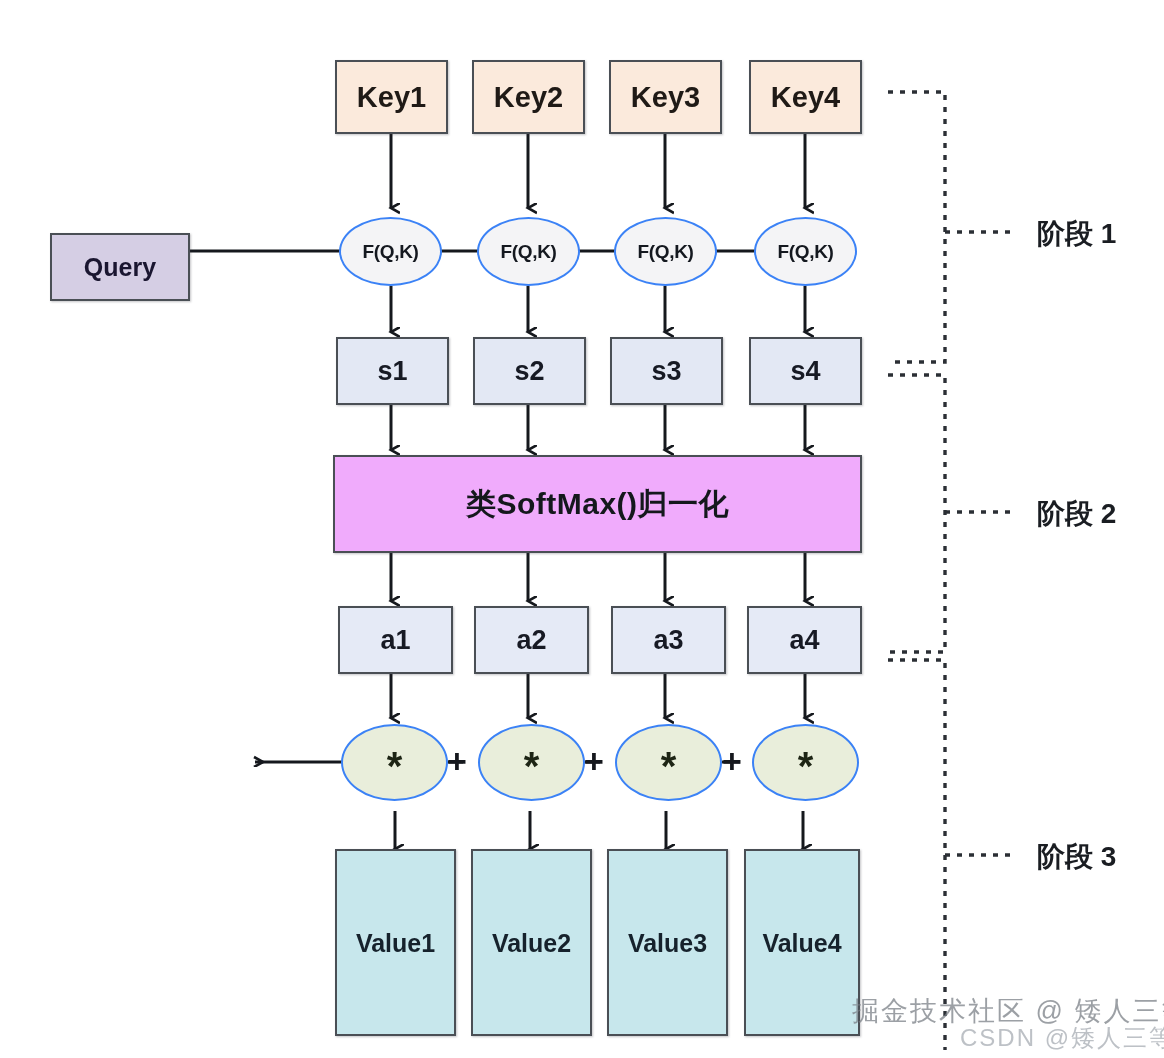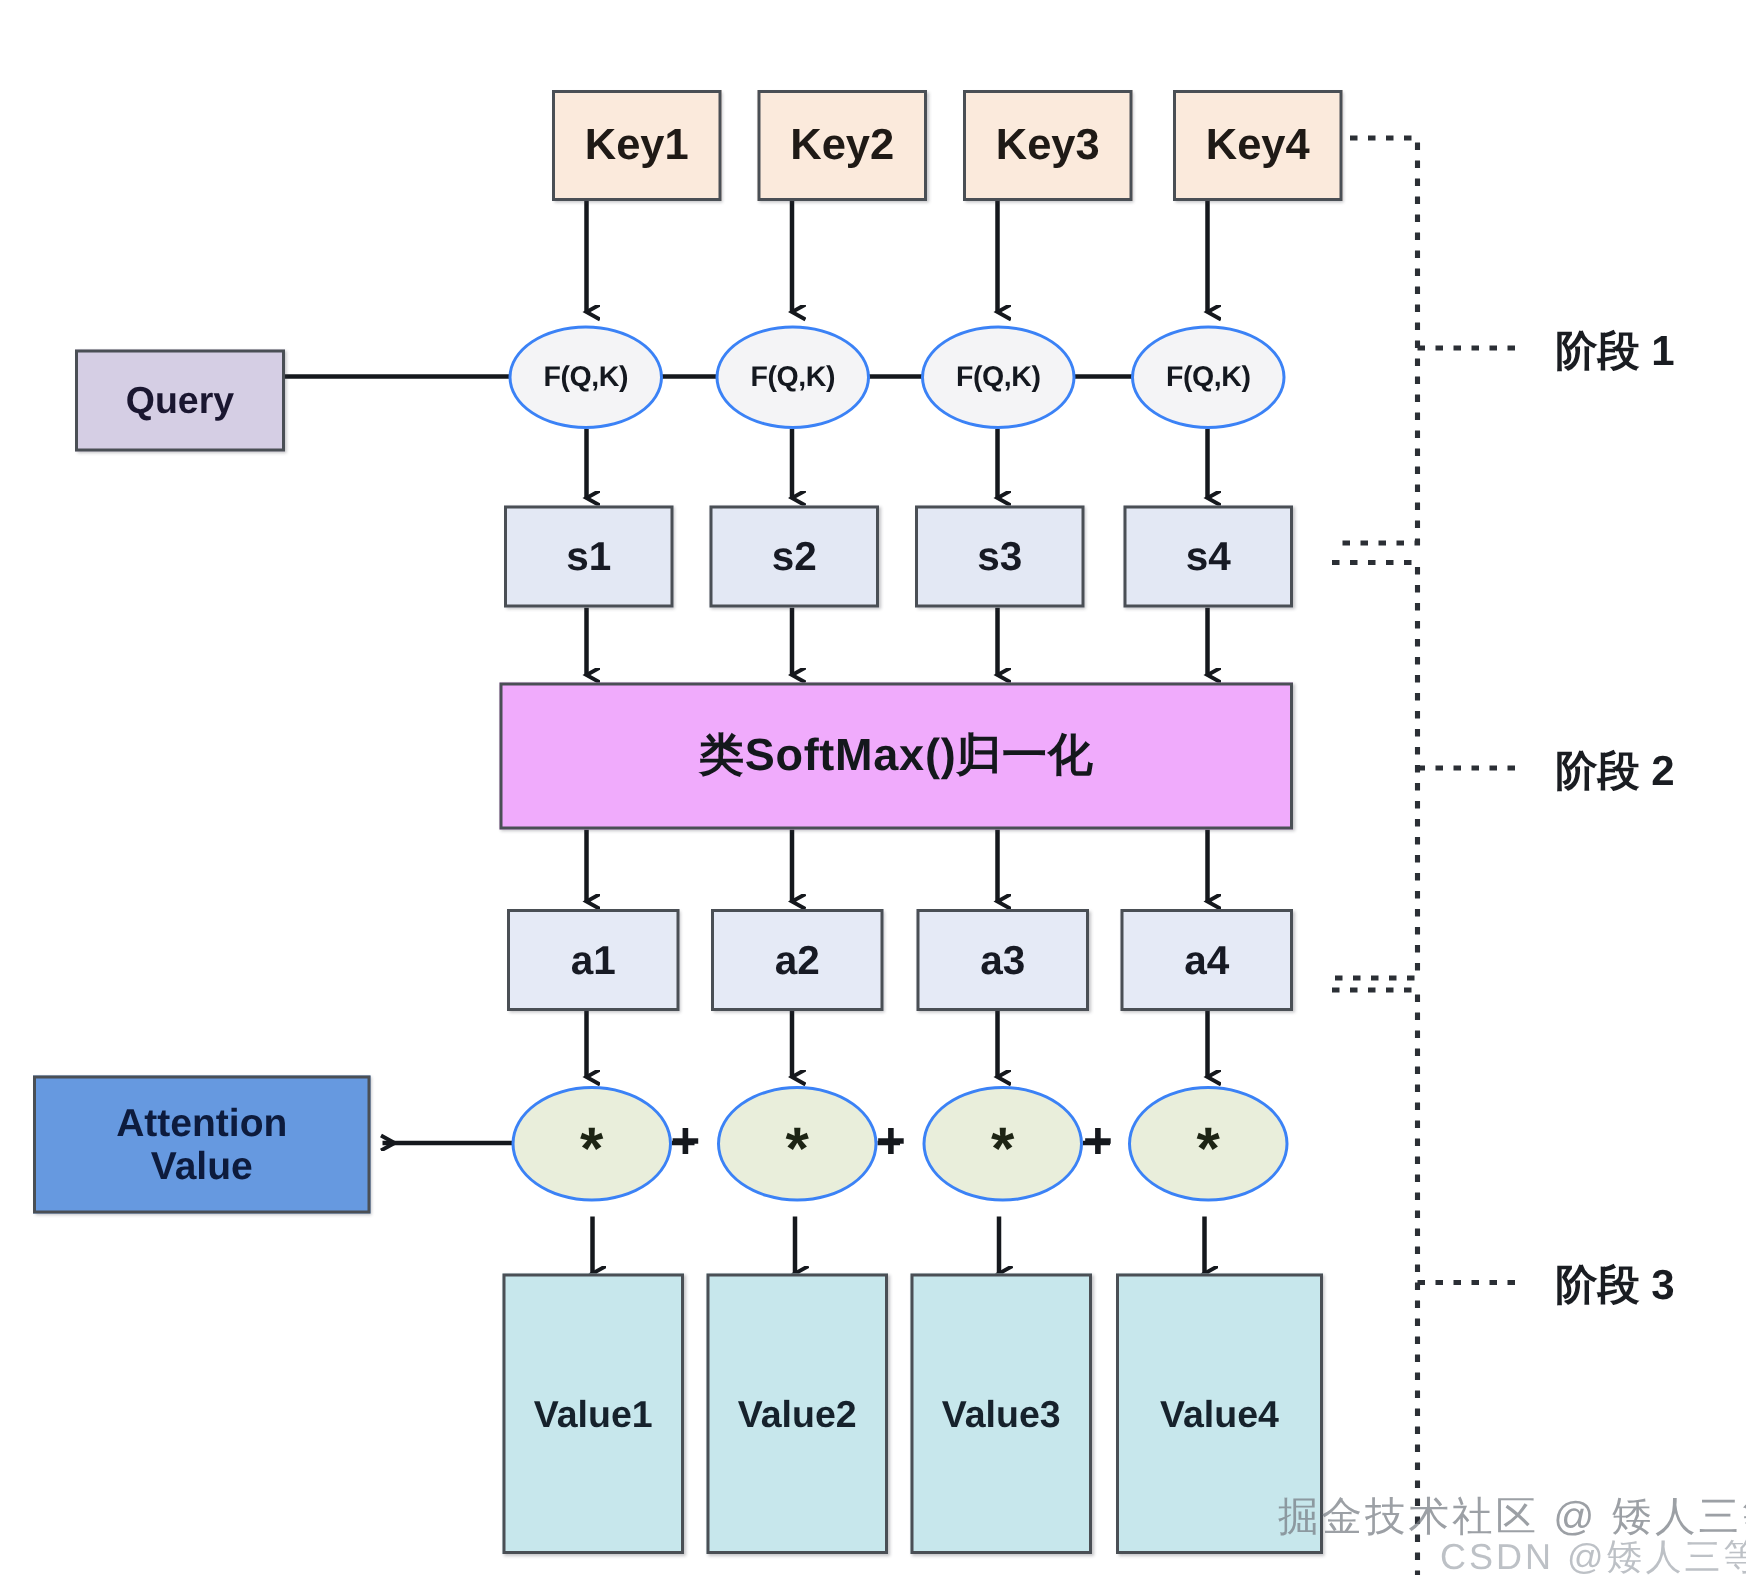--- a/index.html
+++ b/index.html
@@ -38,21 +38,20 @@
     z-index: 5;
   }
   .box {
     border: 2px solid #4a4f55;
     box-shadow: 1px 1px 2px rgba(60,60,70,0.30);
   }
   .key-box {
     background: #fbeadc;
     font-size: 29px;
     color: #1f1a16;
-    margin-left: 33px;
   }
   .query-box {
     background: #d5cee4;
     font-size: 25px;
     color: #1a1630;
   }
   .score-box {
     background: #e3e8f4;
     font-size: 27px;
     color: #171a24;
@@ -286,35 +285,31 @@
   <div class="plus-sign" style="left:447px; top:744px;">
     <span>+</span>
   </div>
   <div class="plus-sign" style="left:584px; top:744px;">
     <span>+</span>
   </div>
   <div class="plus-sign" style="left:722px; top:744px;">
     <span>+</span>
   </div>
 
-  <div class="node box attention-value-box" style="left:22px; top:717px; width:225px; height:92px;">
-    <span>Attention</span>
-    <span>Value</span>
-  </div>
 
   <div class="node box value-box" style="left:335px; top:849px; width:121px; height:187px;">
     <span>Value1</span>
   </div>
   <div class="node box value-box" style="left:471px; top:849px; width:121px; height:187px;">
     <span>Value2</span>
   </div>
   <div class="node box value-box" style="left:607px; top:849px; width:121px; height:187px;">
     <span>Value3</span>
   </div>
-  <div class="node box value-box" style="left:744px; top:849px; width:138px; height:187px;">
+  <div class="node box value-box" style="left:744px; top:849px; width:116px; height:187px;">
     <span>Value4</span>
   </div>
 
   <div class="stage-label" style="left:1037px; top:215px;">
     <span>阶段 1</span>
   </div>
   <div class="stage-label" style="left:1037px; top:495px;">
     <span>阶段 2</span>
   </div>
   <div class="stage-label" style="left:1037px; top:838px;">

